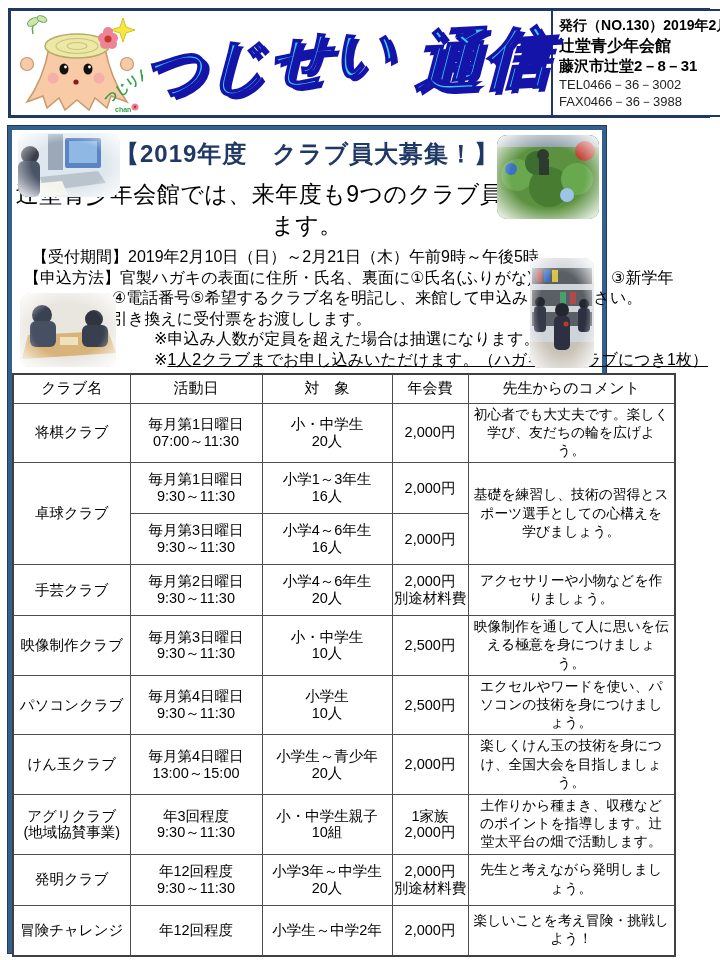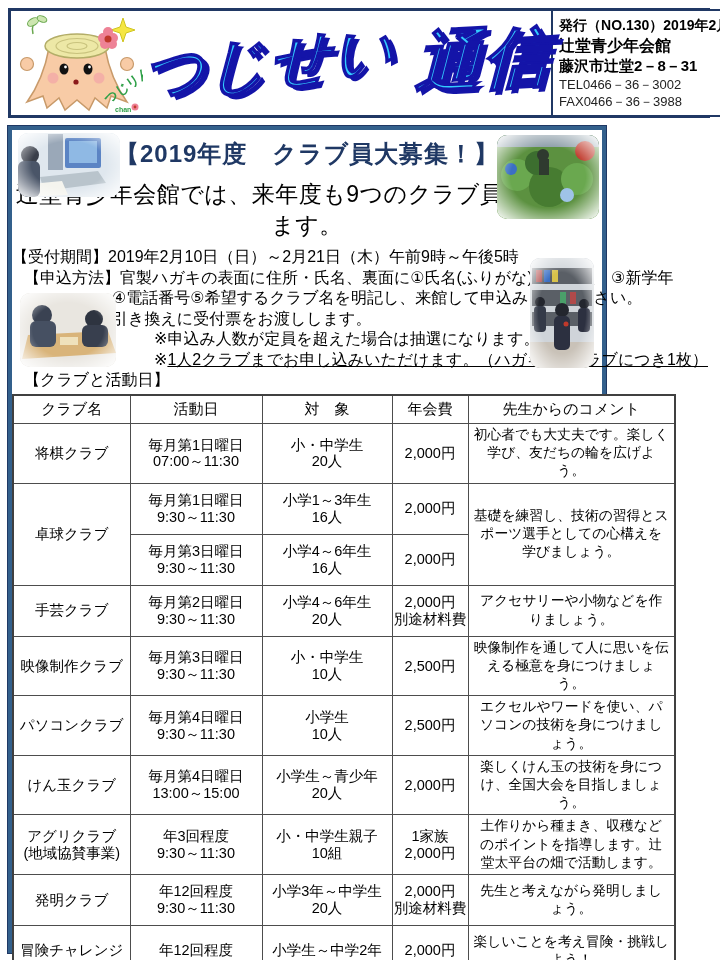--- a/index.html
+++ b/index.html
@@ -36,21 +36,21 @@
   .ph-shogi { left:8px; top:163px; width:96px; height:74px; }
   .ph-books { right:8px; top:128px; width:64px; height:110px; }
 
   .recruit-heading { margin-top:8px; text-align:center; font-size:24px; font-weight:bold;
     color:#1F3864; letter-spacing:1px; }
   .intro1 { margin-top:9px; text-align:center; font-size:23px; letter-spacing:0.5px; }
   .intro2 { margin-top:5px; text-align:center; font-size:22px; letter-spacing:0.5px; }
 
   .details { margin-top:6px; font-size:16px; line-height:20.5px; }
   .dl { white-space:nowrap; }
-  .ind-a { }
+  .ind-a { padding-left:20px; }
   .ind-0 { padding-left:12px; }
   .ind-1 { padding-left:100px; }
   .ind-2 { padding-left:142px; }
   .ul { text-decoration:underline; }
 
   
   table.clubs { border-collapse:collapse; margin:3px auto 0 auto; table-layout:fixed;
     width:662px; background:#fff; }
   table.clubs th, table.clubs td { border:1.5px solid #4d4d4d; font-weight:normal;
     vertical-align:middle; text-align:center; overflow:hidden; }
@@ -159,21 +159,20 @@
     <div class="recruit-heading">【2019年度　クラブ員大募集！】</div>
     <div class="intro1">辻堂青少年会館では、来年度も9つのクラブ員を募集します。</div>
 
     <div class="details">
       <div class="dl ind-a">【受付期間】2019年2月10日（日）～2月21日（木）午前9時～午後5時</div>
       <div class="dl ind-0">【申込方法】官製ハガキの表面に住所・氏名、裏面に①氏名(ふりがな)　②学校　③新学年</div>
       <div class="dl ind-1">④電話番号⑤希望するクラブ名を明記し、来館して申込みをして下さい。</div>
       <div class="dl ind-1">引き換えに受付票をお渡しします。</div>
       <div class="dl ind-2">※申込み人数が定員を超えた場合は抽選になります。</div>
       <div class="dl ind-2"><span>※</span><span class="ul">1人2クラブまでお申し込みいただけます。（ハガキは1クラブにつき1枚）</span></div>
-      <div class="dl ind-0">【クラブと活動日】</div>
     </div>
 
     <div class="photo ph-shogi">
       <svg width="96" height="74" viewBox="0 0 96 74">
         <rect width="96" height="74" fill="#e9e6e0"></rect>
         <polygon points="8,42 88,38 96,60 2,66" fill="#d9b47a"></polygon>
         <circle cx="22" cy="22" r="10" fill="#3a4252"></circle>
         <rect x="10" y="28" width="26" height="26" rx="6" fill="#465062"></rect>
         <circle cx="74" cy="26" r="9" fill="#2e3440"></circle>
         <rect x="62" y="32" width="26" height="22" rx="6" fill="#383f4e"></rect>

